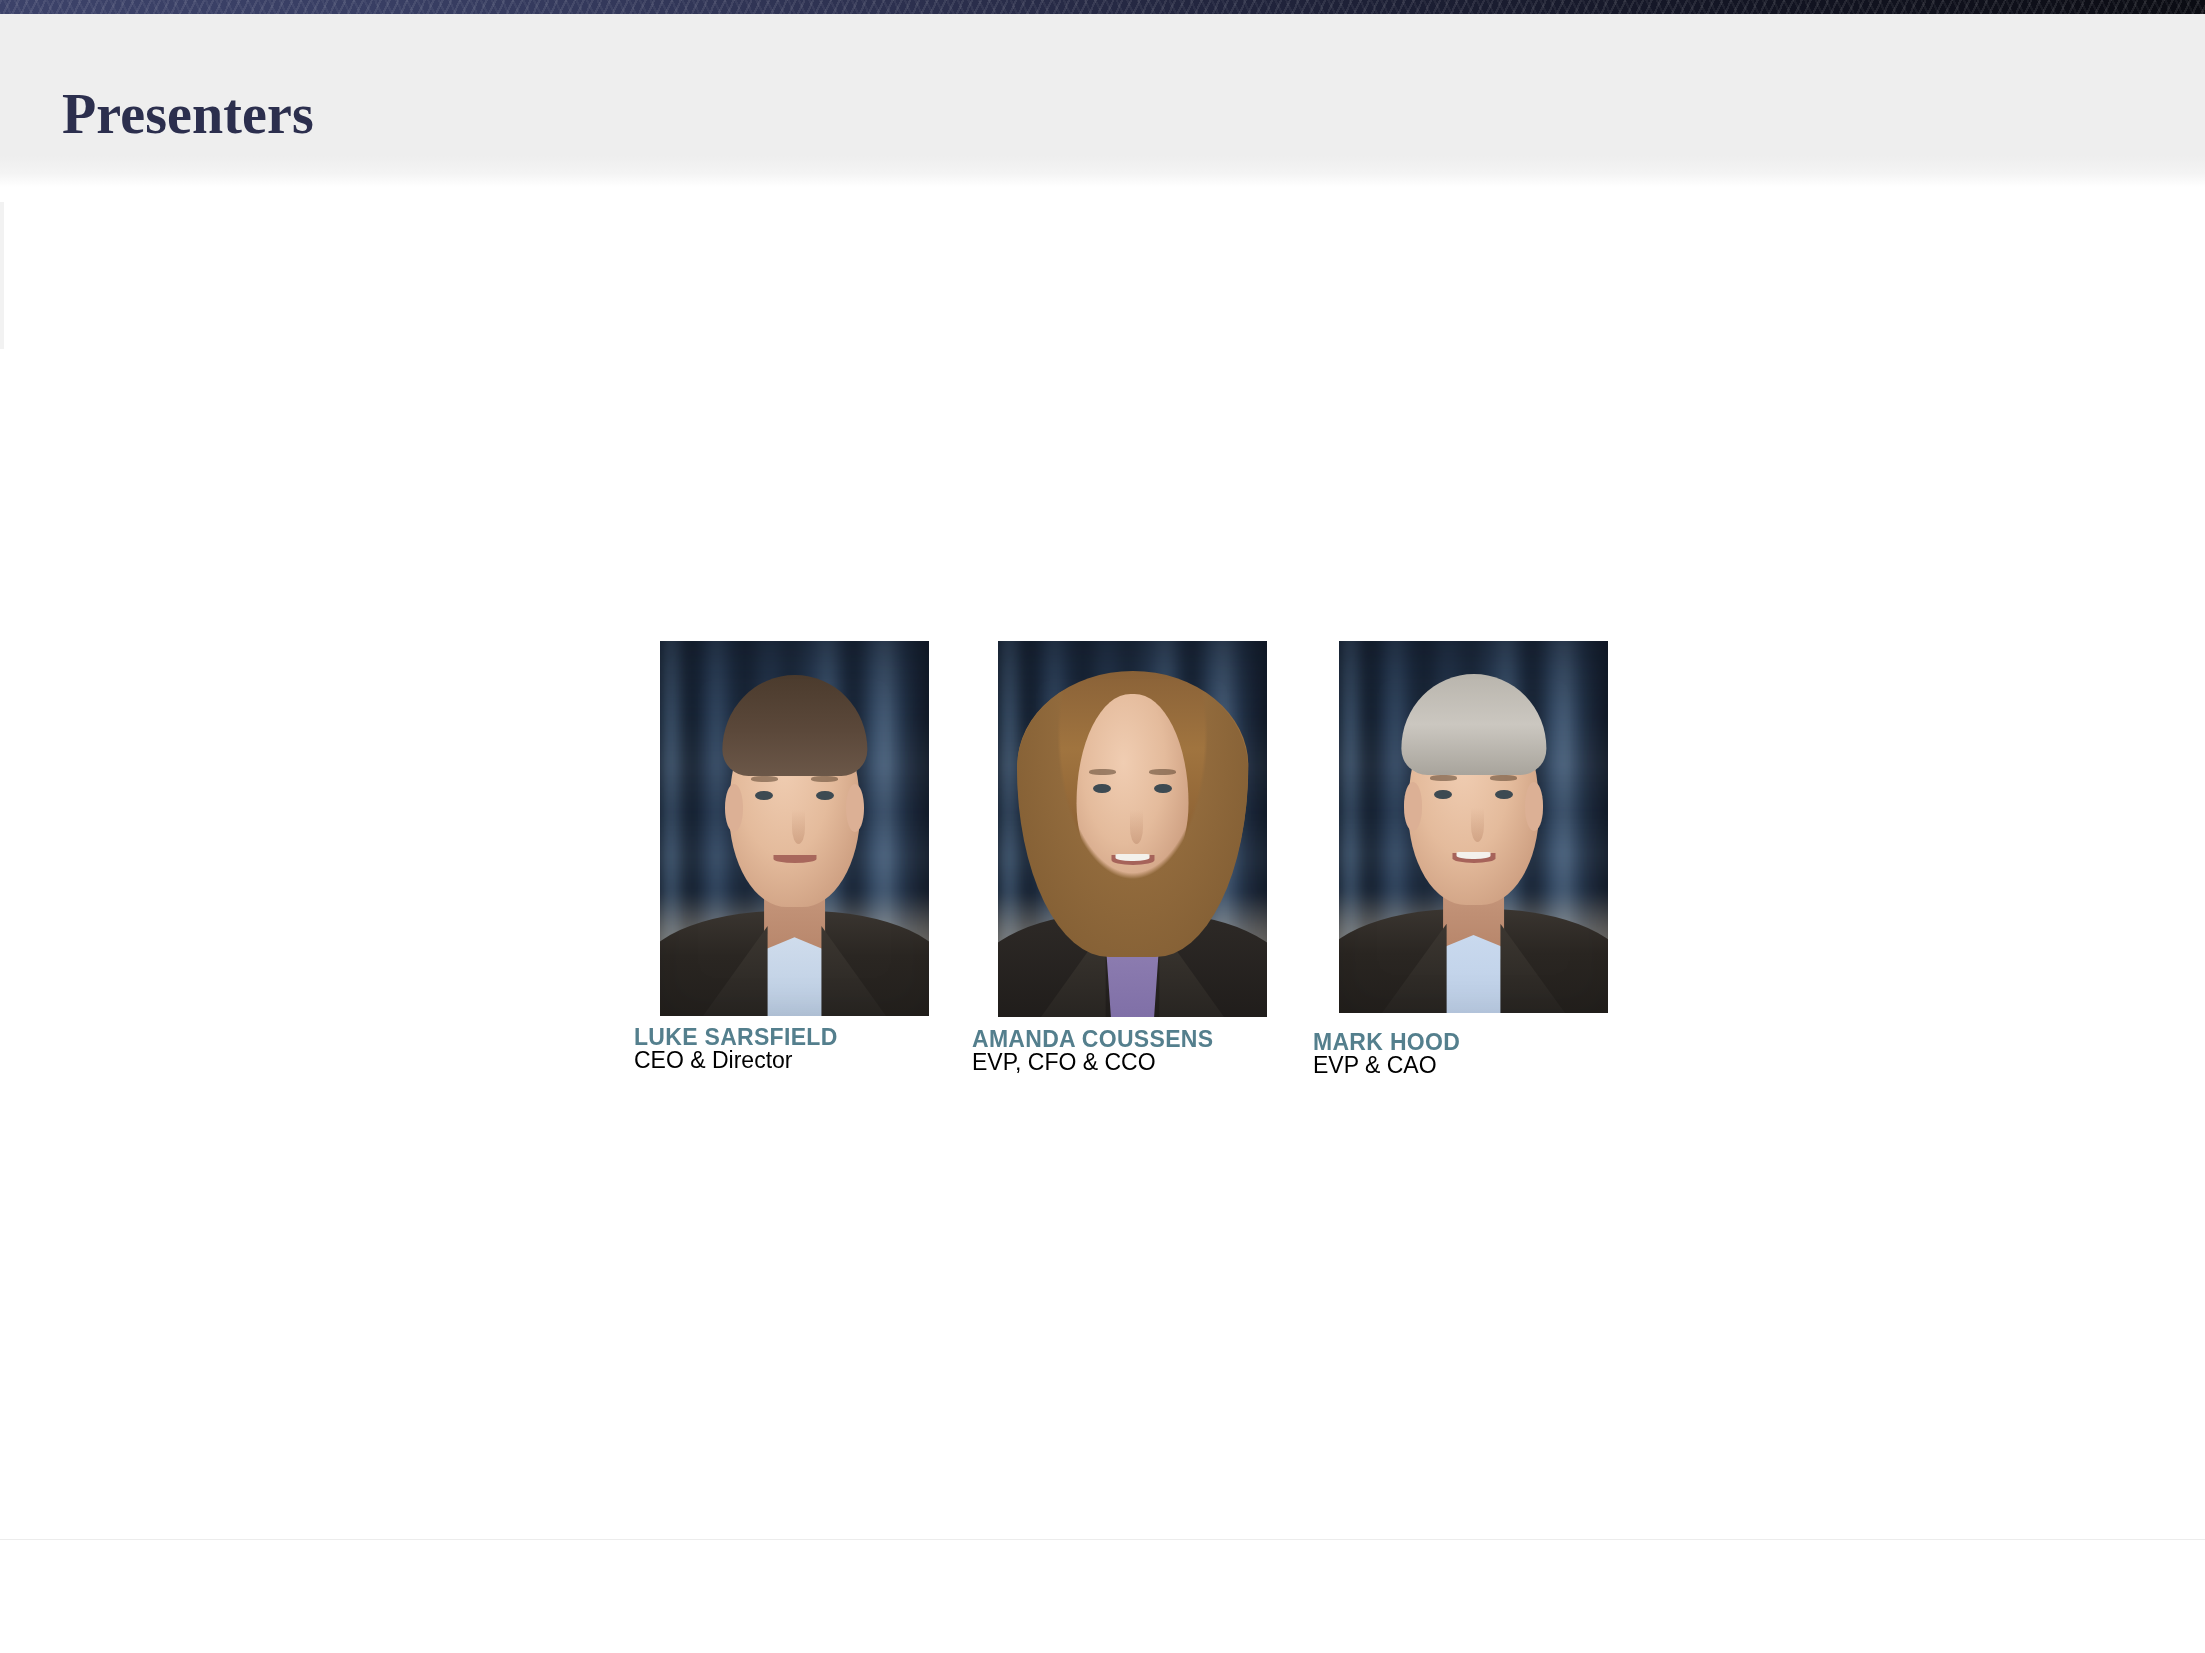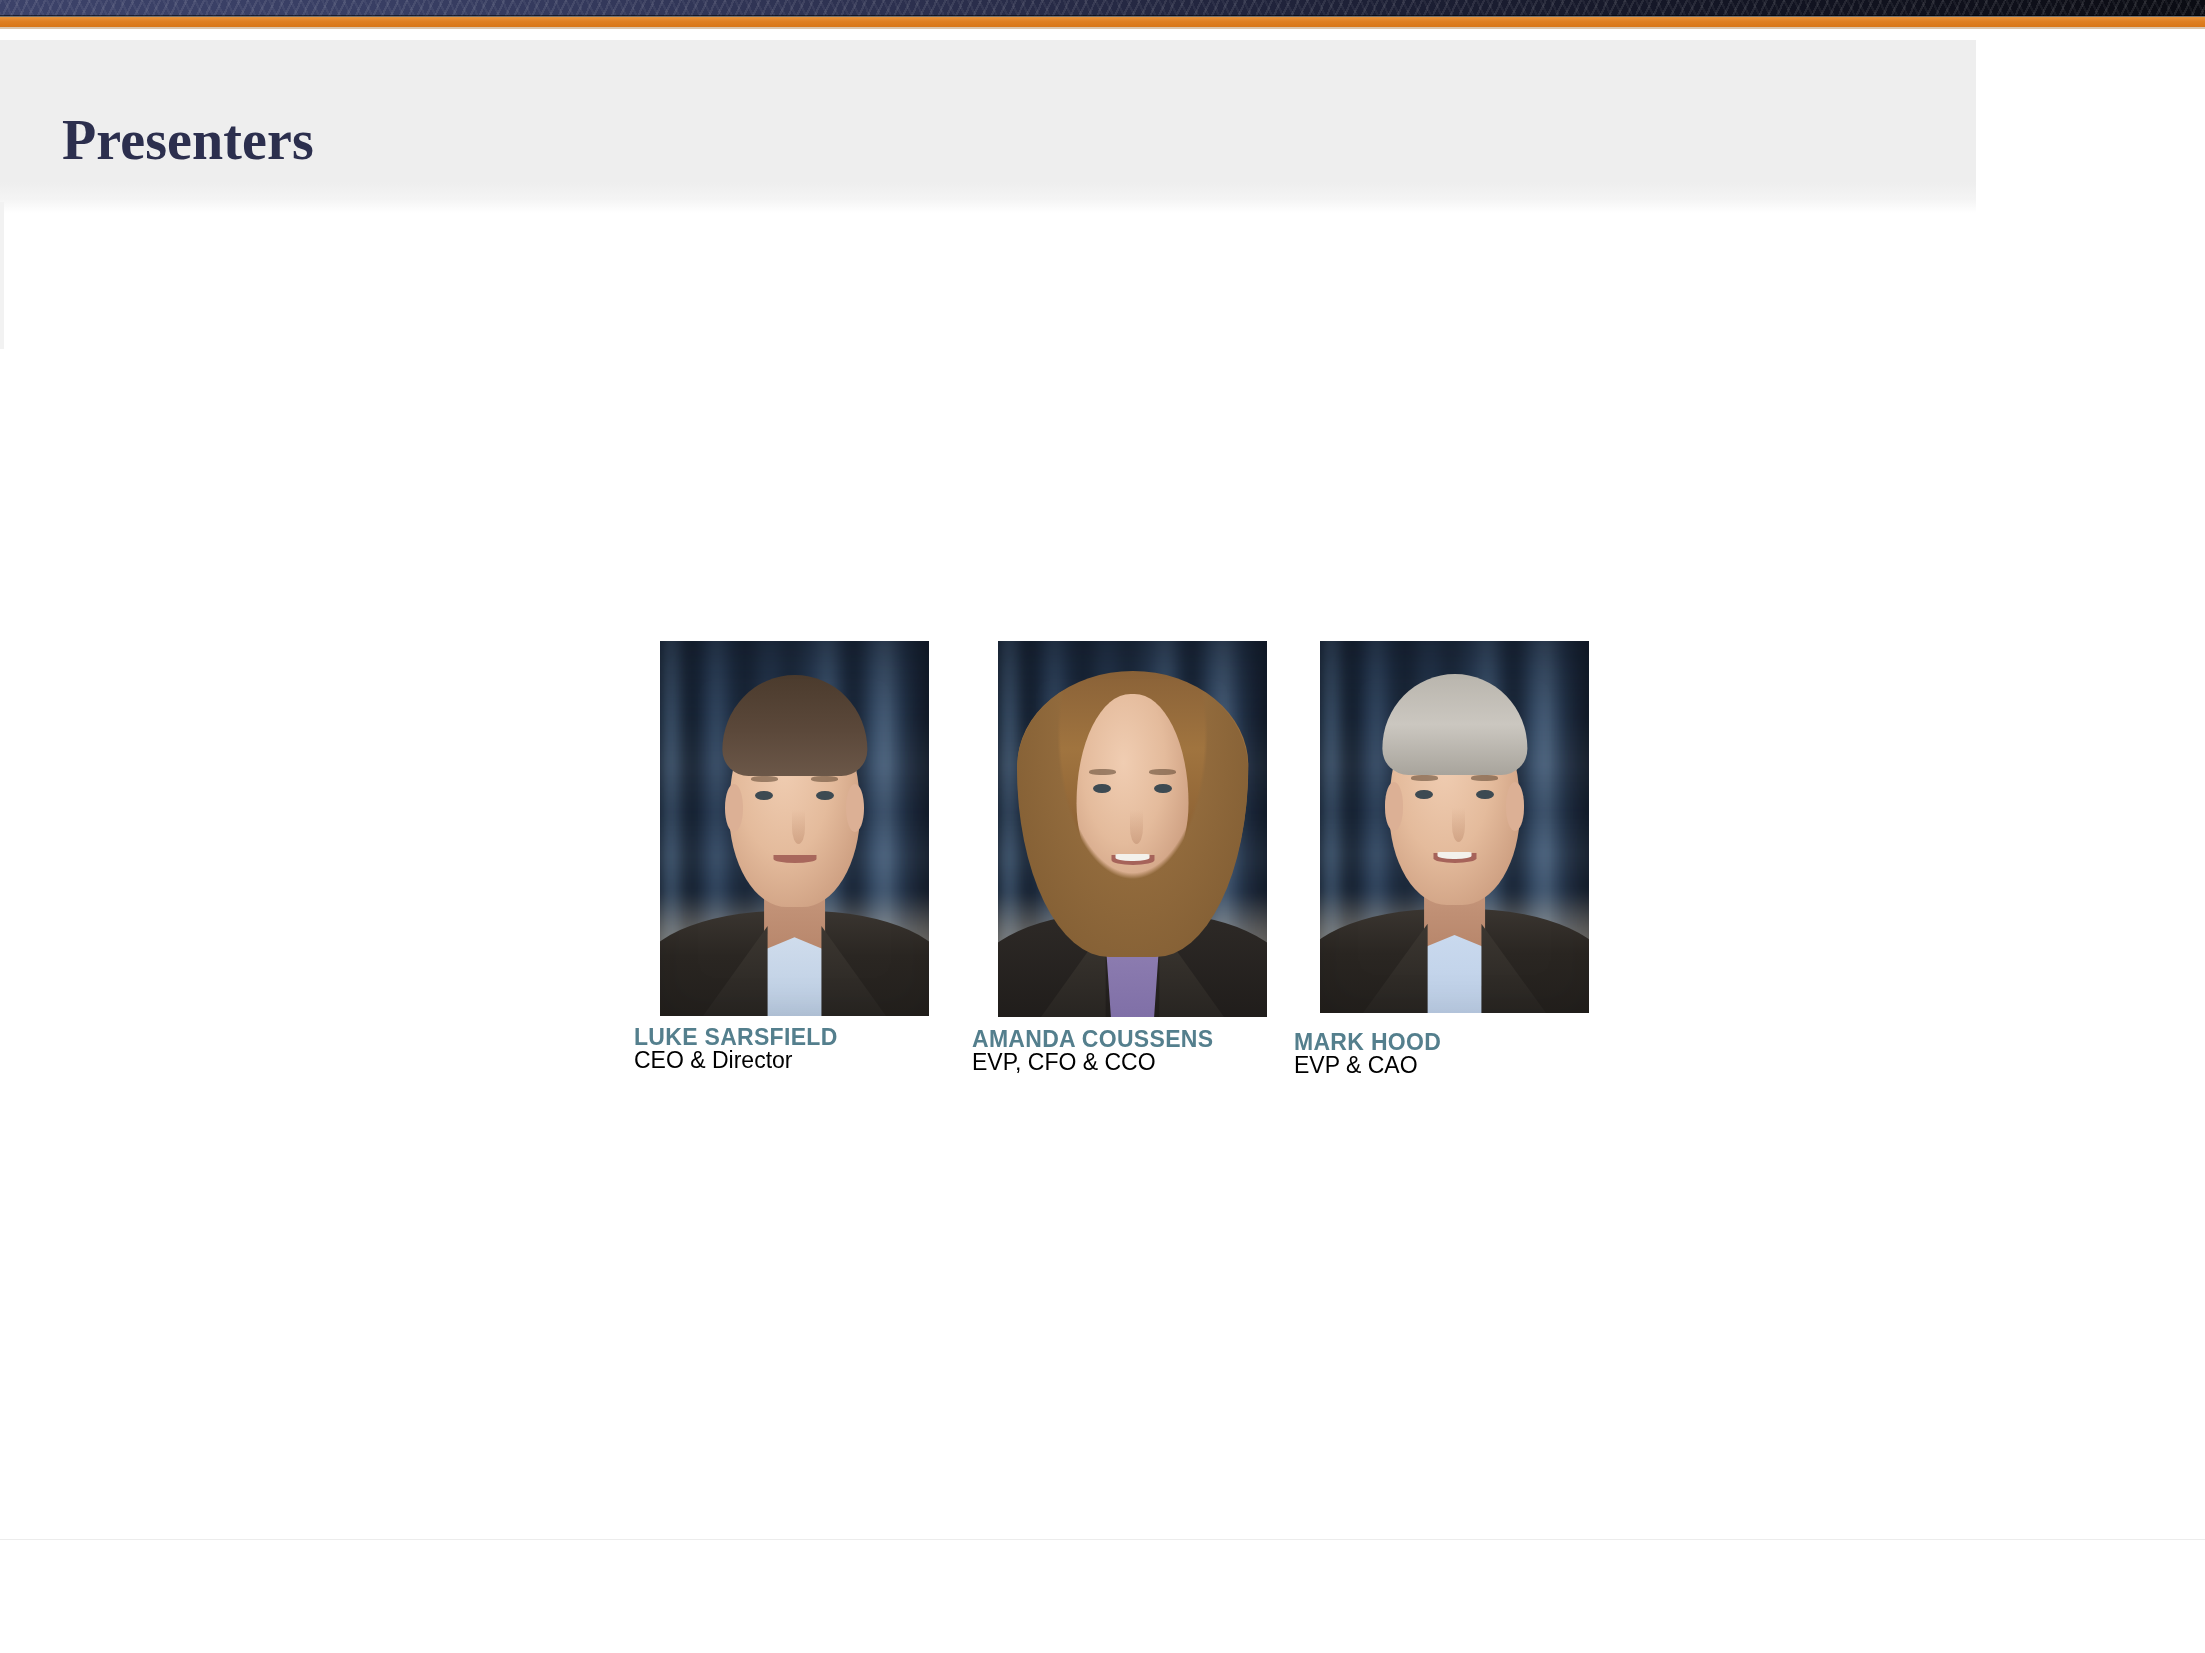--- a/index.html
+++ b/index.html
@@ -53,22 +53,22 @@
     position: absolute;
     left: 0; top: 27px;
     width: 2205px;
     height: 2.2px;
     background: rgba(150,90,20,0.35);
   }
 
   
   .title-band {
     position: absolute;
-    left: 0; top: 40px;
-    width: 1976px;
+    left: 0; top: 14px;
+    width: 2205px;
     height: 173px;
     background: linear-gradient(180deg, #eeeeee 0%, #eeeeee 82%, #f4f4f4 92%, #ffffff 100%);
     text-align: right;
   }
   .page-title {
     position: absolute;
     left: 62px;
     top: 72px;
     font-family: "Liberation Serif", "DejaVu Serif", serif;
     font-weight: bold;
@@ -88,21 +88,21 @@
     height: 559px;
   }
   .presenter {
     position: absolute;
     top: 0;
     width: 269px;
     padding-left: 26px;
   }
   .presenter[data-col="0"] { left: 0px; }
   .presenter[data-col="1"] { left: 338px; }
-  .presenter[data-col="2"] { left: 660px; border-radius: 31px; }
+  .presenter[data-col="2"] { left: 679px; border-radius: 31px; }
 
   .photo {
     position: relative;
     width: 269px;
     height: 375px;
     overflow: hidden;
     background: #1a2433;
   }
   .presenter[data-col="1"] .photo { height: 376px; }
   .presenter[data-col="2"] .photo { height: 372px; }

